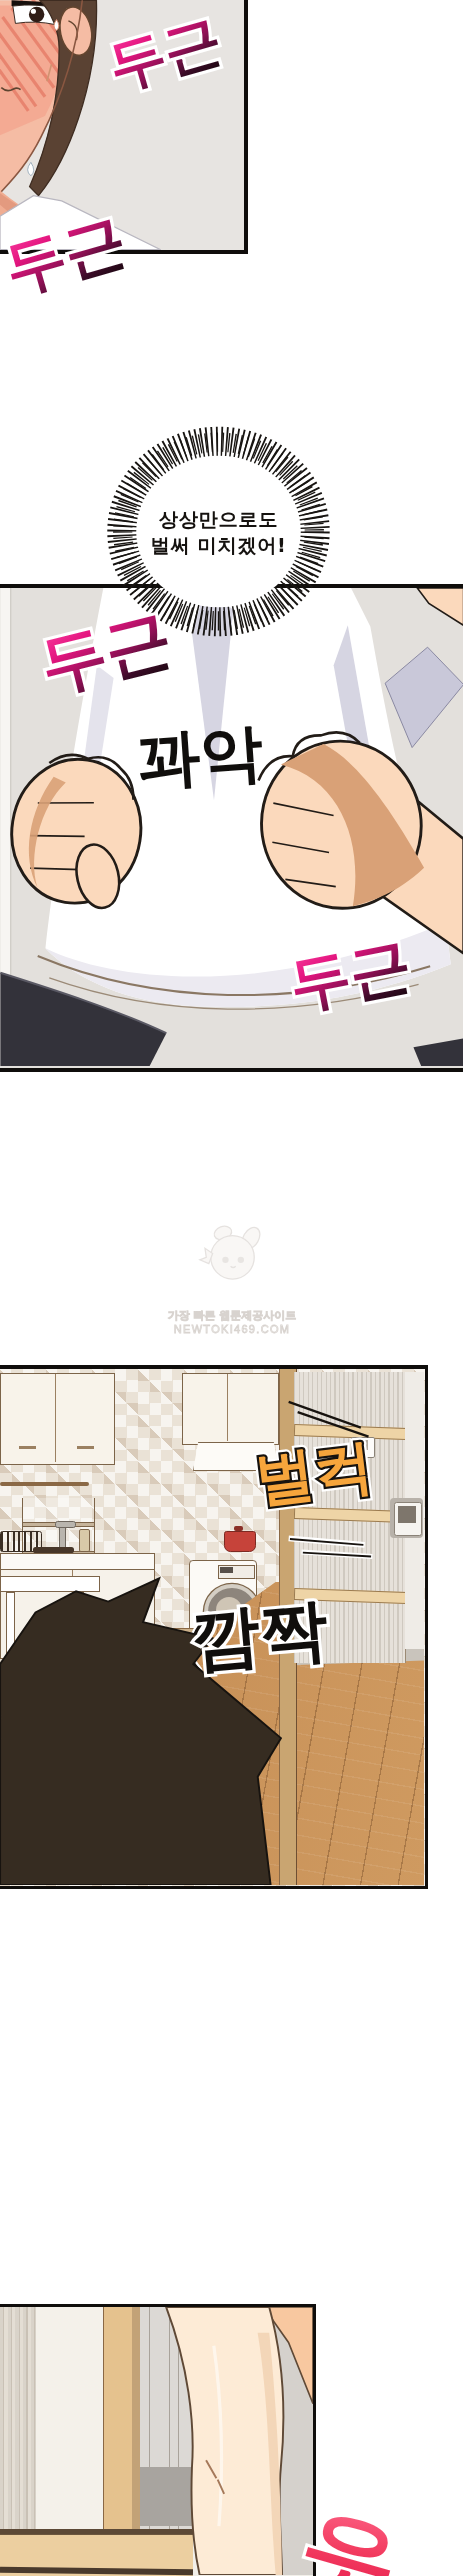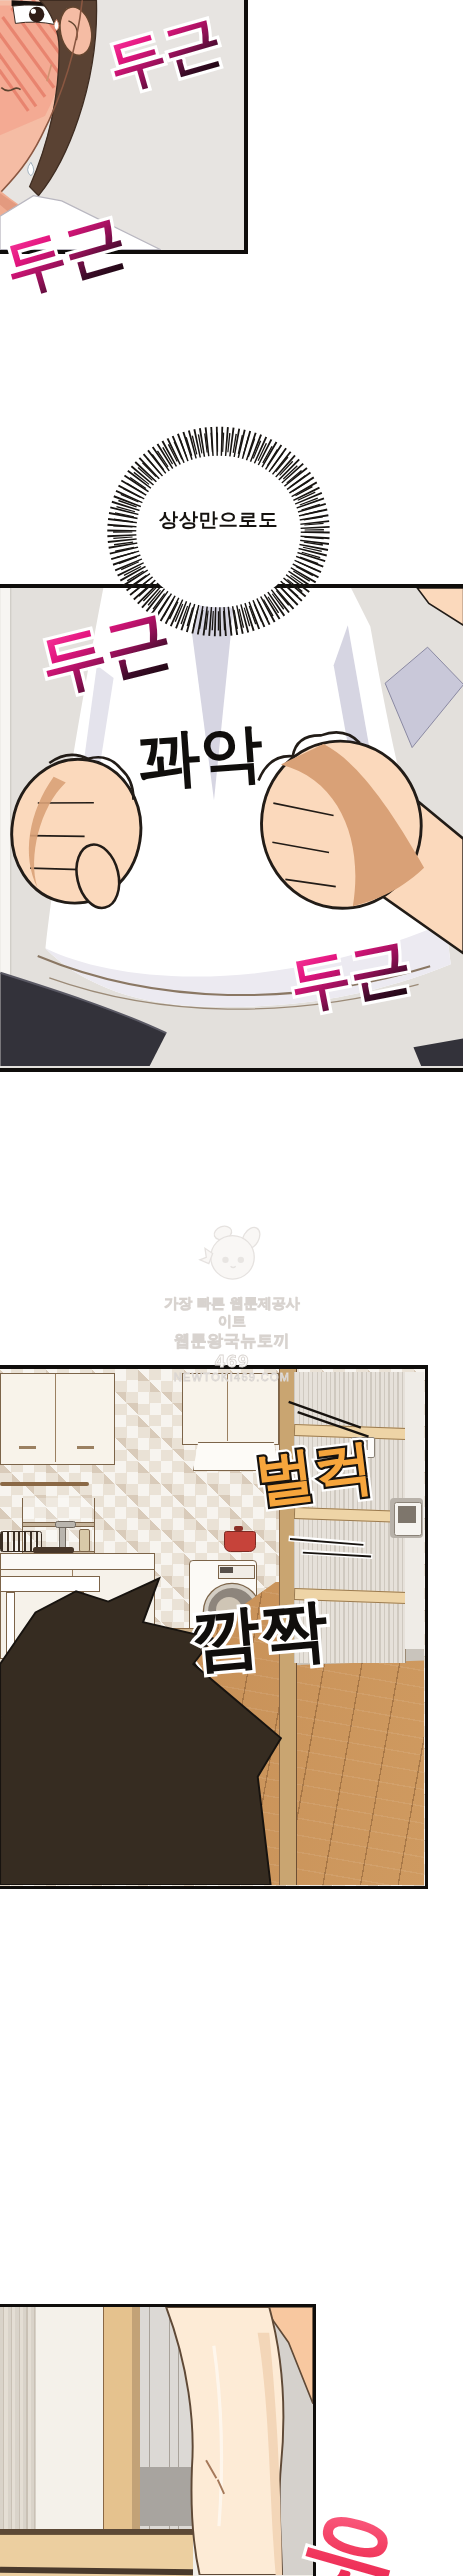--- a/index.html
+++ b/index.html
@@ -36,21 +36,21 @@
   .grad-pink{background:linear-gradient(170deg,#ff6b8e 0%,#f23b5f 45%,#e31048 100%);
       -webkit-background-clip:text;background-clip:text;color:transparent;}
   .fill-orange{color:#f6a53c;}
   .fill-black{color:#100e0c;}
   
   #bubble{left:106px;top:425px;width:225px;height:213px;z-index:20;text-decoration:underline;}
   #bubble-text{position:absolute;left:0;top:82px;width:225px;text-align:center;
       font-size:19.3px;line-height:26.4px;font-weight:700;color:#15120f;letter-spacing:0.6px;}
   
   #watermark{left:158px;top:1224px;width:148px;height:126px;z-index:5;text-align:center;color:#dbd6d3;}
-  #watermark .wm1{font-size:14px;font-weight:700;margin-top:5px;}
+  #watermark .wm1{font-size:11px;font-weight:700;margin-top:18px;}
   #watermark .wm2{font-size:16px;font-weight:900;letter-spacing:0.6px;}
   #watermark .wm3{font-size:11px;font-family:Liberation Sans, sans-serif;letter-spacing:1.3px;}
   #watermark .wm-t{color:#fdfcfb;-webkit-text-stroke:0.8px #d8d3cf;}
   .z30{z-index:30;}
 </style>
 </head>
 <body>
 
 <div id="page">
 
@@ -245,32 +245,32 @@
         <circle cx="55" cy="52" r="34"></circle>
         <path d="M24,46 l-12,-8 2,14 -10,4 14,6 z"></path>
       </g>
       <g fill="#dad4d0">
         <circle cx="44" cy="56" r="5"></circle>
           <circle cx="68" cy="56" r="5"></circle>
         <path d="M52,66 q4,4 8,0" stroke="#d5cfcb" stroke-width="2" fill="none"></path>
       </g>
     </svg>
     <div class="wm1 wm-t">가장 빠른 웹툰제공사이트</div>
-    <div class="wm2 wm-t">웹툰왕국뉴토끼469</div>
     <div class="wm3 wm-t">NEWTOKI469.COM</div>
   </div>
 
   <div id="bubble" class="abs">
     <svg width="225" height="213" viewBox="0 0 350 330">
       <ellipse cx="175" cy="165" rx="146" ry="136" fill="none" stroke="#181512" stroke-width="54" stroke-dasharray="2.5 5"></ellipse>
       <ellipse cx="175" cy="165" rx="149" ry="139" fill="none" stroke="#181512" stroke-width="30" stroke-dasharray="2 7"></ellipse>
       <ellipse cx="175" cy="165" rx="128" ry="118" fill="#ffffff"></ellipse>
     </svg>
     <div id="bubble-text">
       <div>상상만으로도</div>
+      <div>벌써 미치겠어!</div>
     </div>
   </div>
 
   <div class="sfx z30" style="left:108px;top:24.5px;font-size:57px;transform:rotate(-16deg);">
     <span class="layer stroke-w">두근</span>
     <span class="fill grad-magenta">두근</span>
   </div>
   <div class="sfx z30" style="left:3.9px;top:224px;font-size:61px;transform:rotate(-16deg);">
     <span class="layer stroke-w">두근</span>
     <span class="fill grad-magenta">두근</span>

